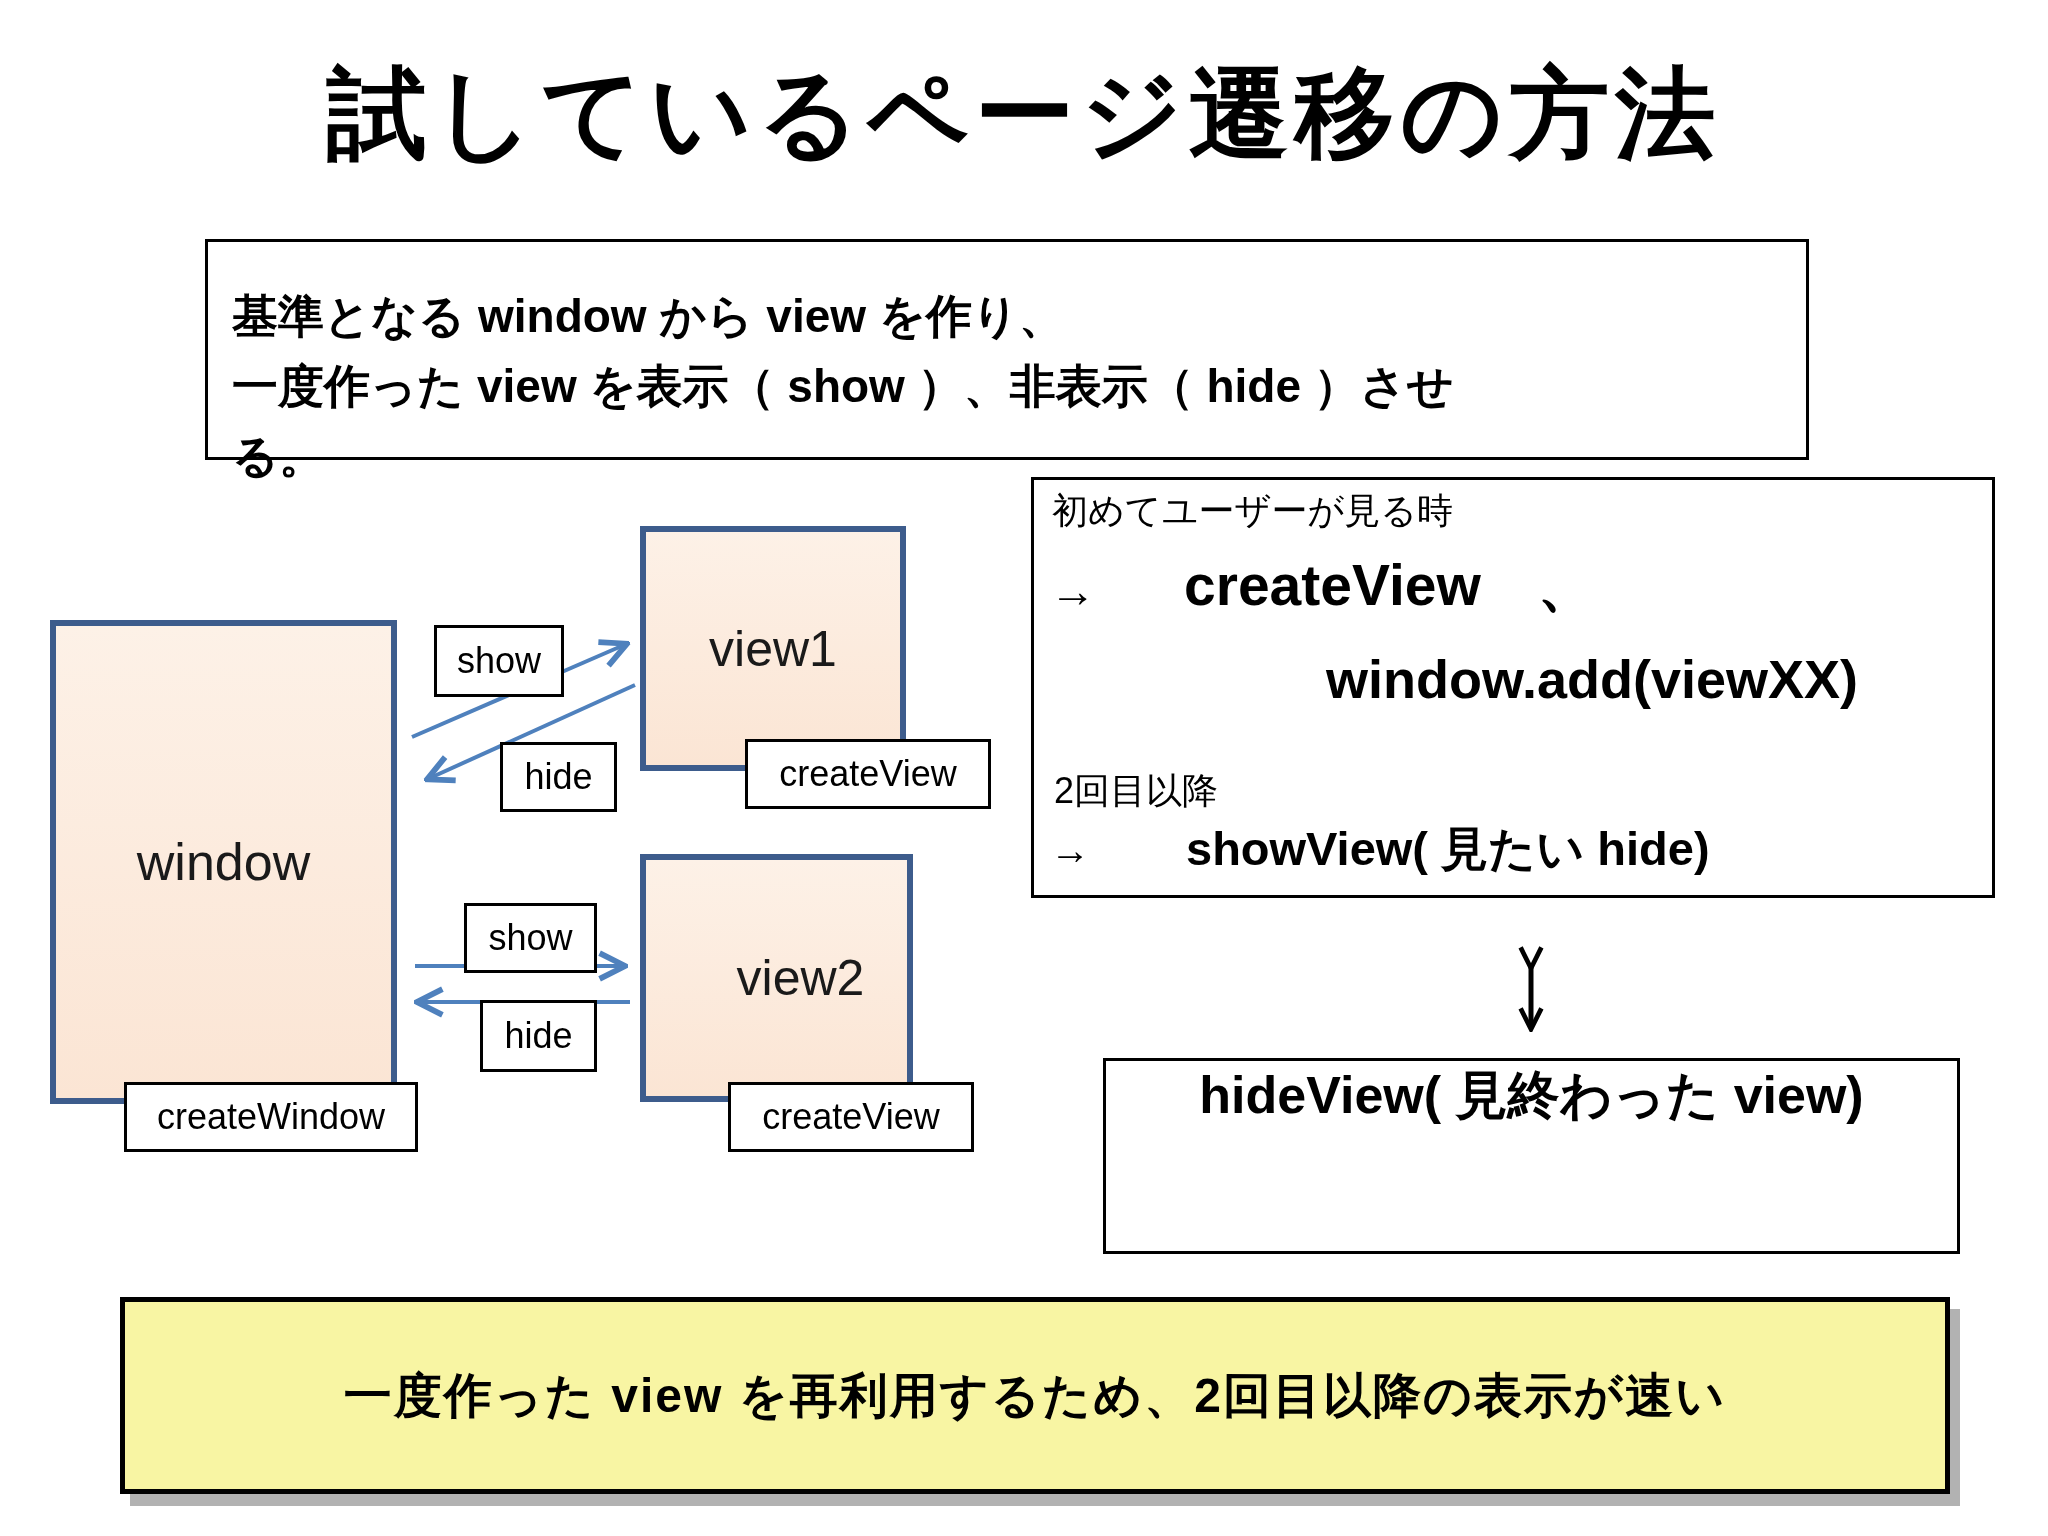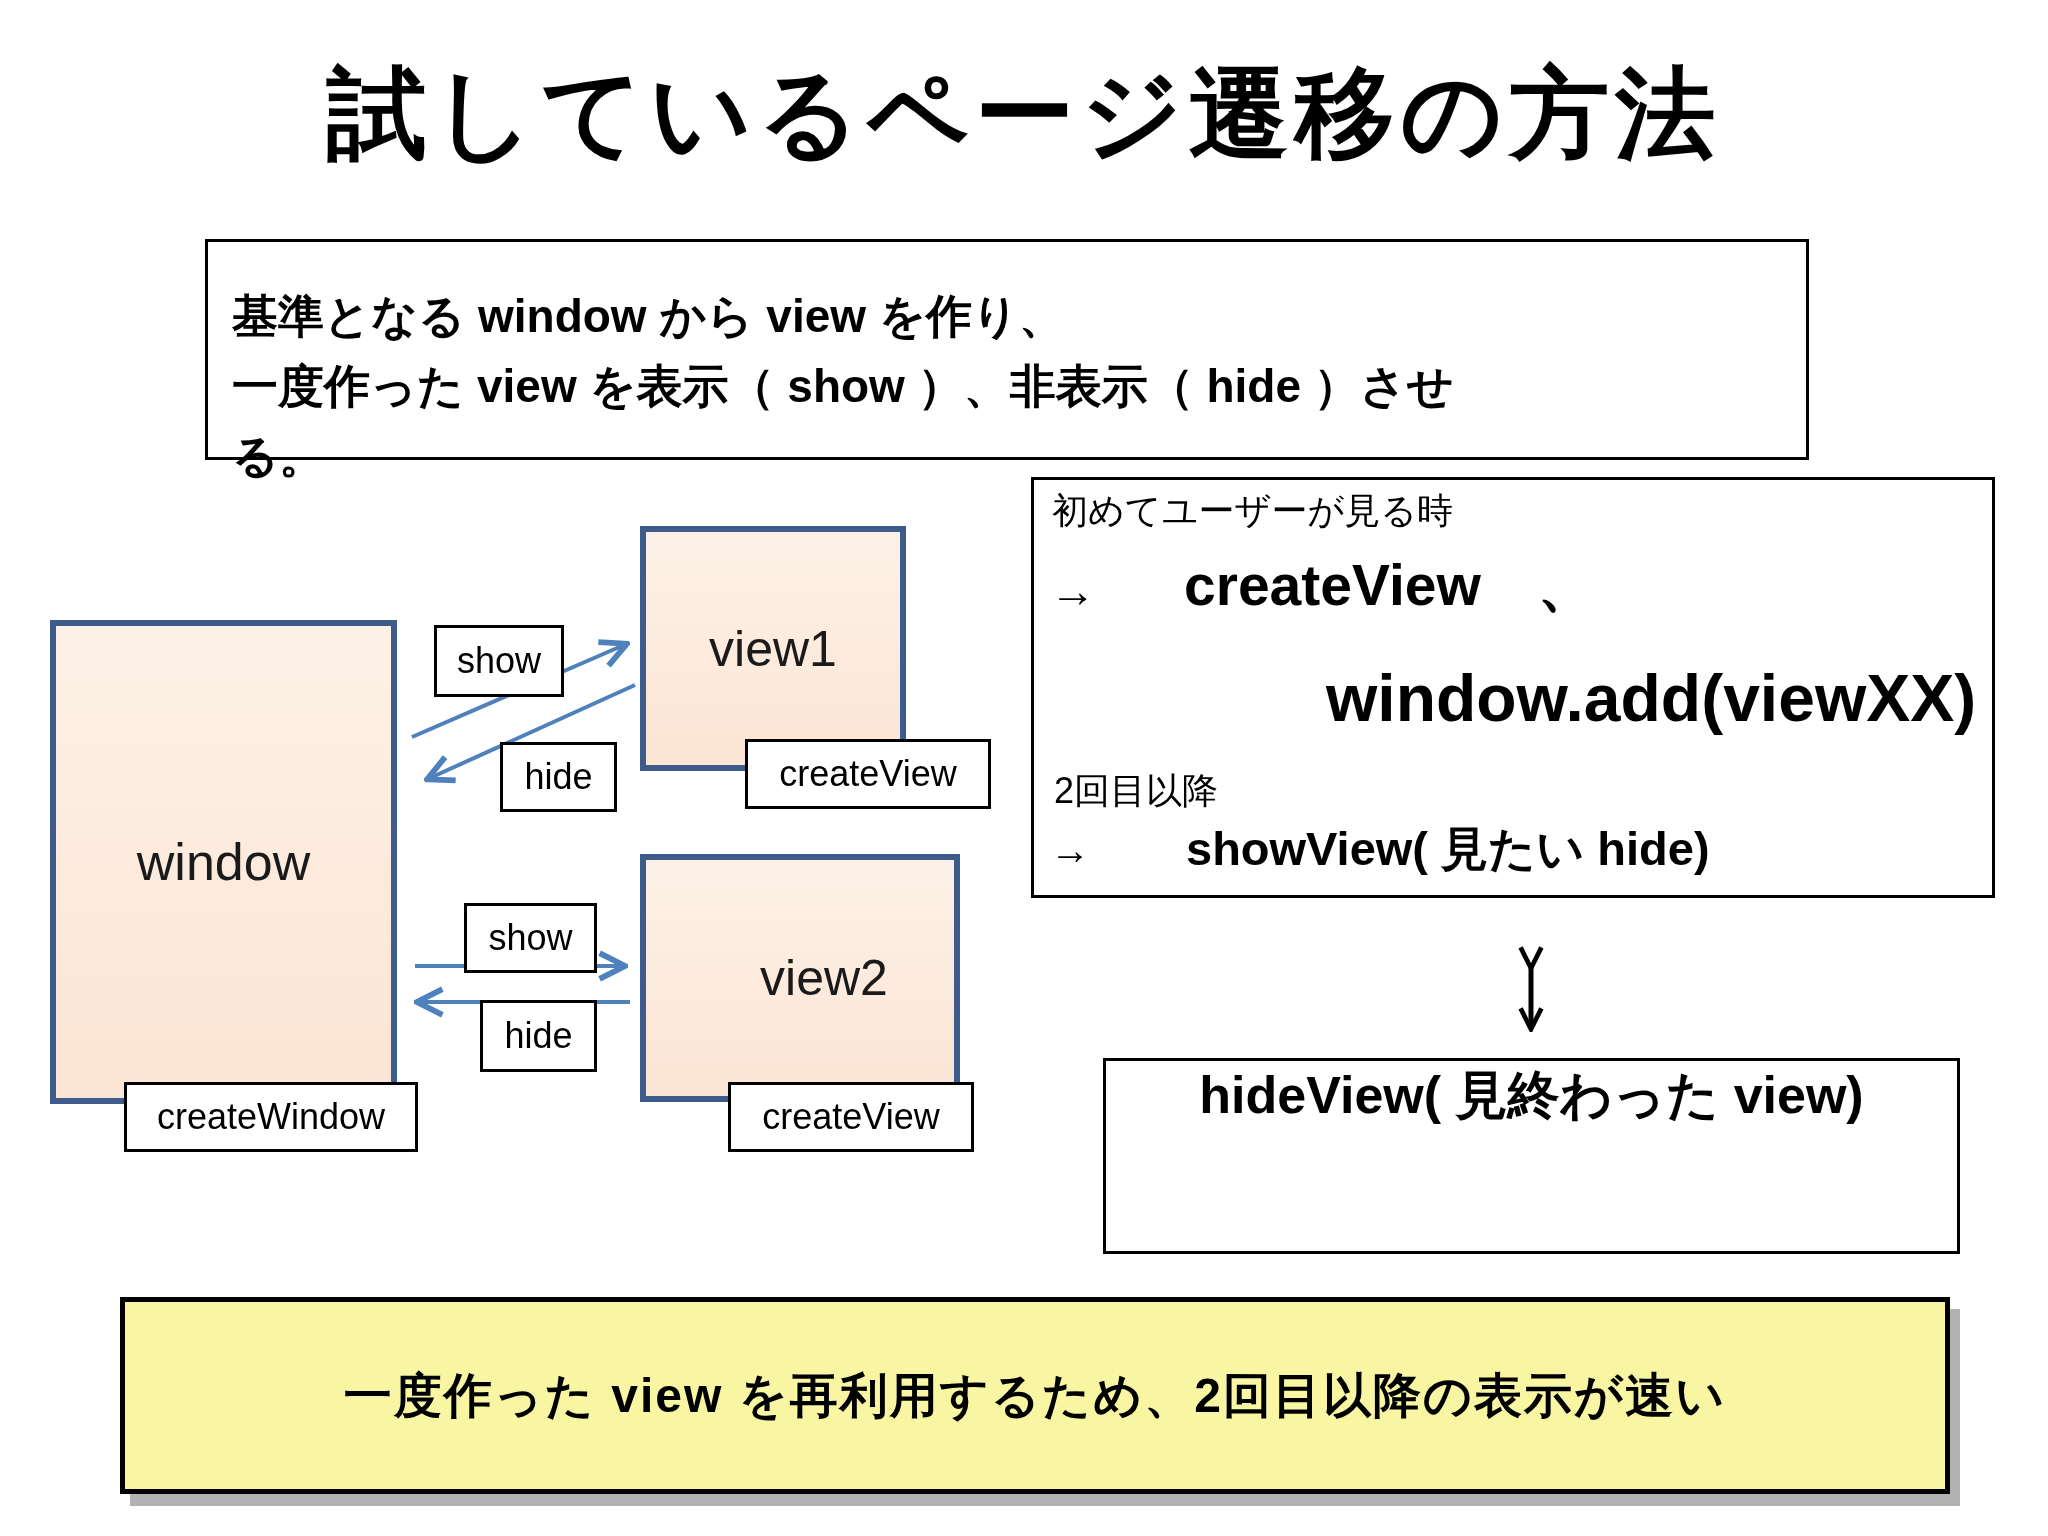--- a/index.html
+++ b/index.html
@@ -16,21 +16,21 @@
              padding:39px 0 0 24px;}
   .intro-line{font-size:46px;font-weight:bold;line-height:70px;white-space:nowrap;color:#000;}
 
   
   .shape{position:absolute;box-sizing:border-box;border:6px solid #3D5C8C;
          background:linear-gradient(180deg,#FDF1E7 0%,#FBE5D4 100%);
          display:flex;align-items:center;justify-content:center;z-index:1;}
   .shape-label{font-size:50px;color:#1a1a1a;}
   #window-box{left:50px;top:620px;width:347px;height:484px;}
   #view1-box{left:640px;top:526px;width:266px;height:245px;}
-  #view2-box{left:640px;top:854px;width:320px;height:248px;padding-left:48px;}
+  #view2-box{left:640px;top:854px;width:273px;height:248px;padding-left:48px;}
 
   
   .tag{position:absolute;box-sizing:border-box;border:3px solid #000;background:#fff;
        display:flex;align-items:center;justify-content:center;font-size:36px;color:#000;z-index:3;}
   #show1-tag{left:434px;top:625px;width:130px;height:72px;}
   #hide1-tag{left:500px;top:742px;width:117px;height:70px;}
   #show2-tag{left:464px;top:903px;width:133px;height:70px;}
   #hide2-tag{left:480px;top:1000px;width:117px;height:72px;}
   #createwindow-tag{left:124px;top:1082px;width:294px;height:70px;}
   #createview1-tag{left:745px;top:739px;width:246px;height:70px;}
@@ -39,21 +39,21 @@
   
   #arrow-layer{position:absolute;left:0;top:0;width:2048px;height:1536px;z-index:2;pointer-events:none;}
 
   
   .flow-box{position:absolute;left:1031px;top:477px;width:964px;height:421px;
             border:3px solid #000;background:#fff;box-sizing:border-box;z-index:1;}
   .flow-heading{position:absolute;left:18px;top:8px;font-size:36px;line-height:46px;color:#000;white-space:nowrap;}
   .flow-heading2{position:absolute;left:20px;top:288px;font-size:36px;line-height:46px;color:#000;white-space:nowrap;}
   .flow-arrow1{position:absolute;left:16px;top:84px;font-size:46px;font-weight:bold;color:#000;}
   .flow-create{position:absolute;left:150px;top:68px;font-size:57px;font-weight:bold;color:#000;white-space:nowrap;}
-  .flow-add{position:absolute;left:292px;top:168px;font-size:66px;font-weight:bold;color:#000;white-space:nowrap;margin-top:12px;}
+  .flow-add{position:absolute;left:292px;top:168px;font-size:54px;font-weight:bold;color:#000;white-space:nowrap;}
   .flow-arrow2{position:absolute;left:16px;top:348px;font-size:40px;font-weight:bold;color:#000;}
   .flow-show{position:absolute;left:152px;top:338px;font-size:47px;font-weight:bold;color:#000;white-space:nowrap;}
 
   
   .hideview-box{position:absolute;left:1103px;top:1058px;width:857px;height:196px;
                 border:3px solid #000;background:#fff;box-sizing:border-box;
                 display:flex;align-items:flex-start;justify-content:center;z-index:1;}
   .hideview-text{font-size:52px;font-weight:bold;color:#000;white-space:nowrap;}
 
   

